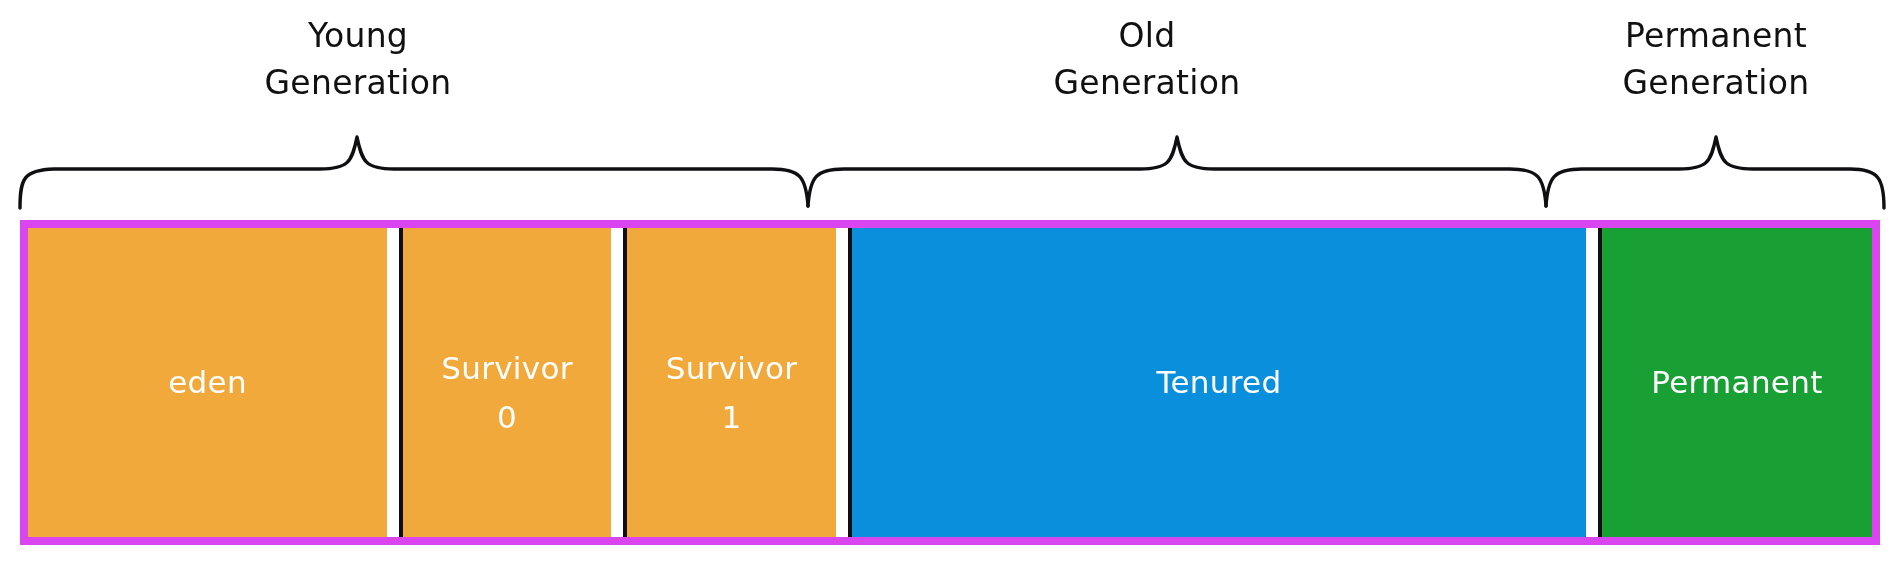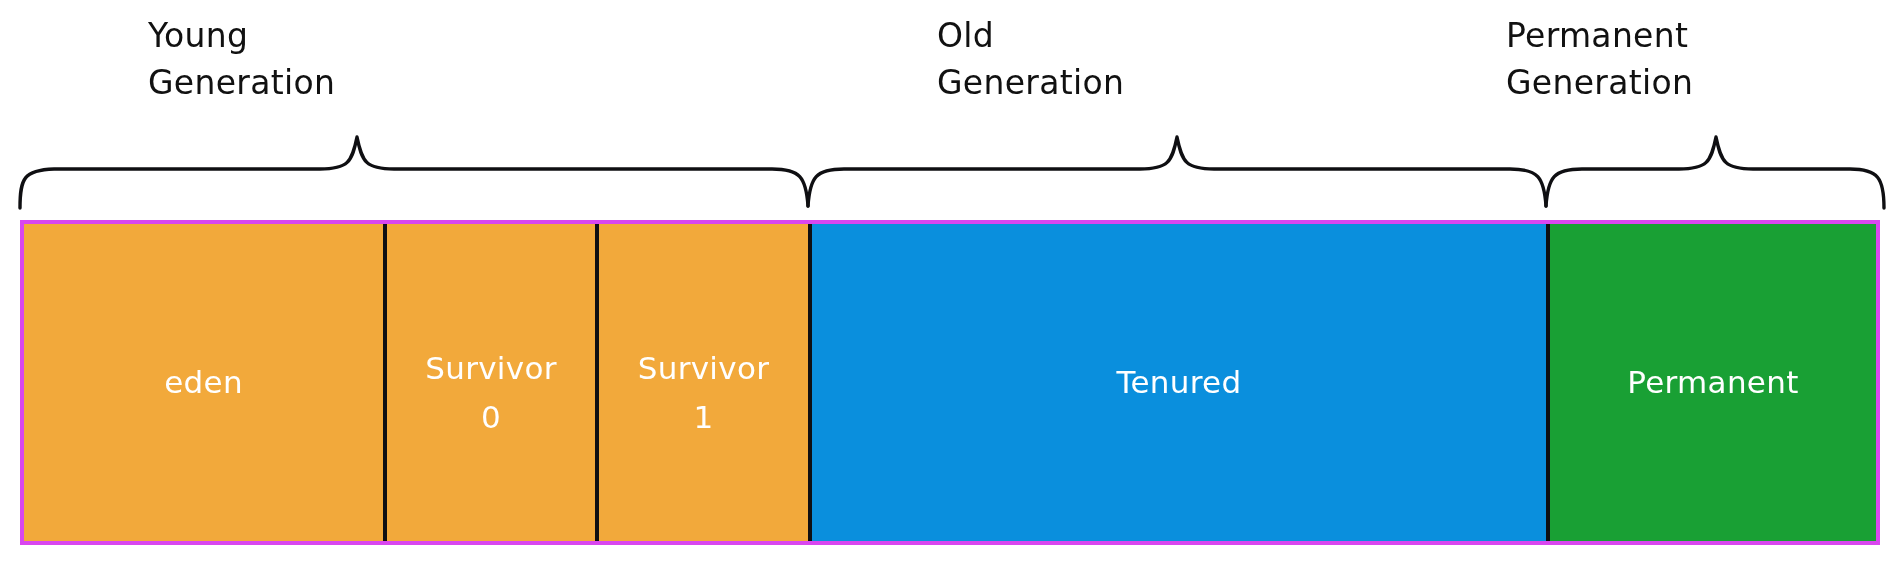--- a/index.html
+++ b/index.html
@@ -15,20 +15,21 @@
     position: relative;
     width: 1903px;
     height: 564px;
     background: #ffffff;
     overflow: hidden;
   }
 
   
   .group-label {
     position: absolute;
+    text-align: center;
     color: #111111;
     font-family: "DejaVu Sans", sans-serif;
     font-size: 33px;
     line-height: 47px;
     letter-spacing: 0.3px;
     white-space: pre-line;
     user-select: none;
   }
 
   
@@ -49,34 +50,35 @@
   }
 
   
   #memory-bar {
     position: absolute;
     left: 20px;
     top: 220px;
     width: 1860px;
     height: 325px;
     box-sizing: border-box;
-    border: 4px solid #d946ef;
+    border: 8px solid #d946ef;
     display: flex;
     flex-direction: row;
   }
   .memory-segment {
     position: relative;
     box-sizing: border-box;
     display: flex;
     align-items: center;
     justify-content: center;
     overflow: hidden;
   }
   .memory-segment + .memory-segment {
     border-left: 4px solid #0f0f12;
+    margin-left: 12px;
   }
   .segment-label {
     color: #ffffff;
     font-family: "DejaVu Sans", sans-serif;
     font-size: 31px;
     line-height: 49px;
     text-align: center;
     white-space: pre-line;
     letter-spacing: 0.3px;
     user-select: none;

